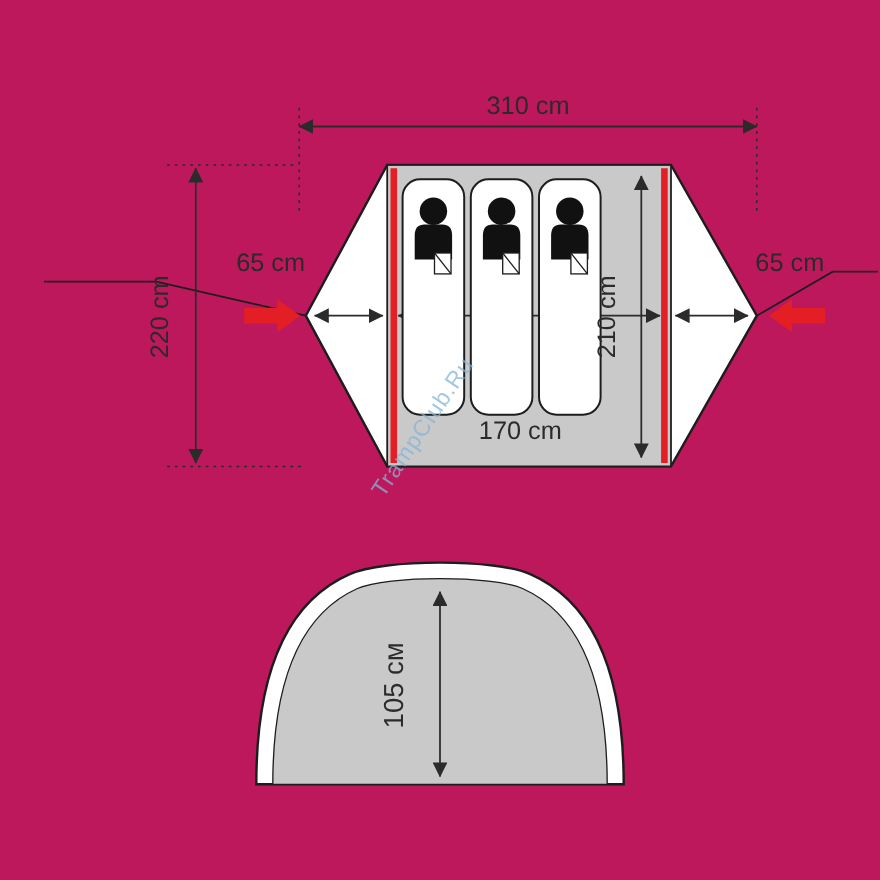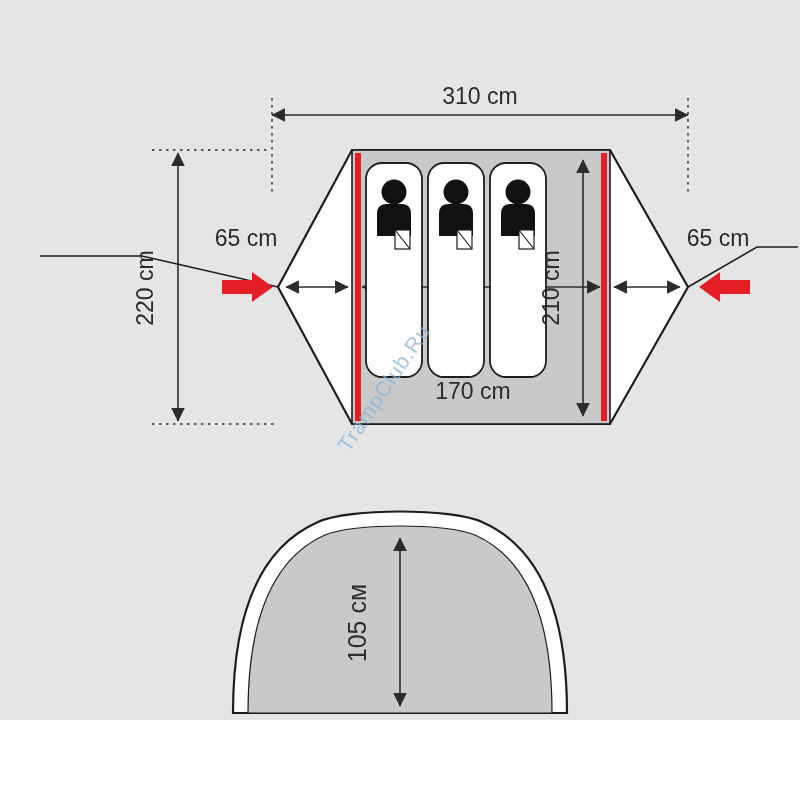--- a/index.html
+++ b/index.html
@@ -1,20 +1,20 @@
 <!DOCTYPE html>
 <html><head>
 <meta charset="utf-8">
 <style>
   html, body { margin: 0; padding: 0; background: #ffffff; }
   #canvas {
     position: relative;
     width: 800px;
-    height: 720px;
-    background: #e5e5e5;
+    height: 800px;
+    background: #be185d;
     overflow: hidden;
     font-family: "Liberation Sans", sans-serif;
   }
   svg { position: absolute; left: 0; top: 0; }
   .dim-text {
     font-family: "Liberation Sans", sans-serif;
     font-size: 23px;
     fill: #2b2b2b;
   }
   .dim-text-big {

